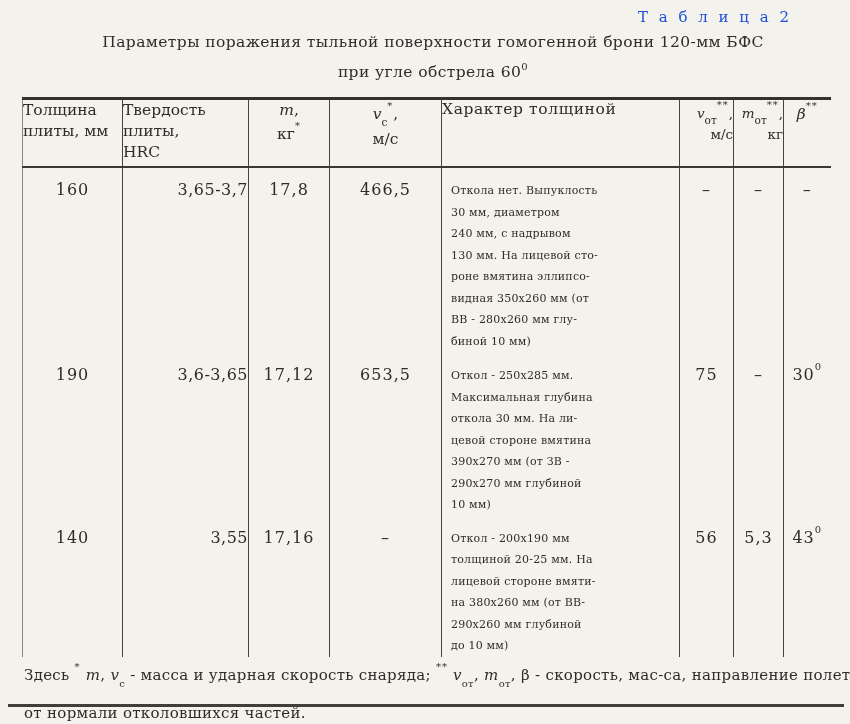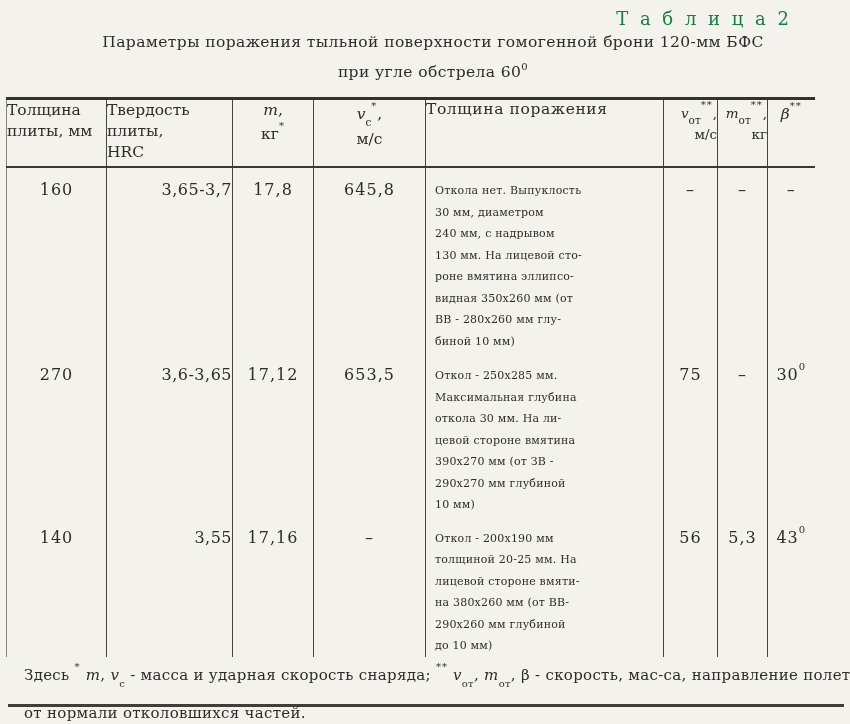--- a/index.html
+++ b/index.html
@@ -9,38 +9,38 @@
     height: 724px;
     background: #f3f2ed;
     font-family: "DejaVu Serif", "Liberation Serif", serif;
     color: #2e2c28;
     overflow: hidden;
   }
   .table-label {
     position: absolute;
     top: 8px;
     right: 58px;
-    font-size: 18px;
+    font-size: 15px;
     letter-spacing: 3px;
-    color: #15803d;
+    color: #1d4ed8;
   }
   .doc-title {
     position: absolute;
     top: 30px;
     left: 16px;
     right: 0;
     text-align: center;
     font-size: 15.5px;
     line-height: 25px;
     letter-spacing: 0.4px;
   }
   .doc-title sup { font-size: 10px; position: relative; top: -1px; }
   table.main-table {
     position: absolute;
-    left: 6px;
+    left: 22px;
     top: 97px;
     width: 808px;
     border-collapse: collapse;
     table-layout: fixed;
   }
   .main-table th, .main-table td {
     border-right: 1.6px solid #47443d;
     font-weight: normal;
     padding: 0;
     vertical-align: top;
@@ -137,54 +137,54 @@
 плиты,
 HRC</th>
         <th class="h-sym">
           <span><i>m</i><span>,</span></span><br>
           <span><span>кг</span><sup>*</sup></span>
         </th>
         <th class="h-sym">
           <span><i>v</i><sub>с</sub><sup>*</sup><span>,</span></span><br>
           <span>м/с</span>
         </th>
-        <th class="h-desc">Толщина поражения</th>
+        <th class="h-desc">Характер толщиной</th>
         <th class="h-sym small">
           <span><i>v</i><sub>от</sub><sup>**</sup><span>,</span></span><br>
           <span>м/с</span>
         </th>
         <th class="h-sym small">
           <span><i>m</i><sub>от</sub><sup>**</sup><span>,</span></span><br>
           <span>кг</span>
         </th>
         <th class="h-sym">
           <i>β</i><sup>**</sup>
         </th>
       </tr>
     </thead>
     <tbody>
         <tr class="r1">
     <td>160</td>
     <td class="left">3,65-3,7</td>
     <td>17,8</td>
-    <td>645,8</td>
+    <td>466,5</td>
     <td class="desc">Откола нет. Выпуклость
 30 мм, диаметром
 240 мм, с надрывом
 130 мм. На лицевой сто-
 роне вмятина эллипсо-
 видная 350х260 мм (от
 ВВ - 280х260 мм глу-
 биной 10 мм)</td>
     <td>–</td>
     <td>–</td>
     <td><span>–</span><sup></sup></td>
   </tr>
         <tr class="r2">
-    <td>270</td>
+    <td>190</td>
     <td class="left">3,6-3,65</td>
     <td>17,12</td>
     <td>653,5</td>
     <td class="desc">Откол - 250х285 мм.
 Максимальная глубина
 откола 30 мм. На ли-
 цевой стороне вмятина
 390х270 мм (от ЗВ -
 290х270 мм глубиной
 10 мм)</td>

